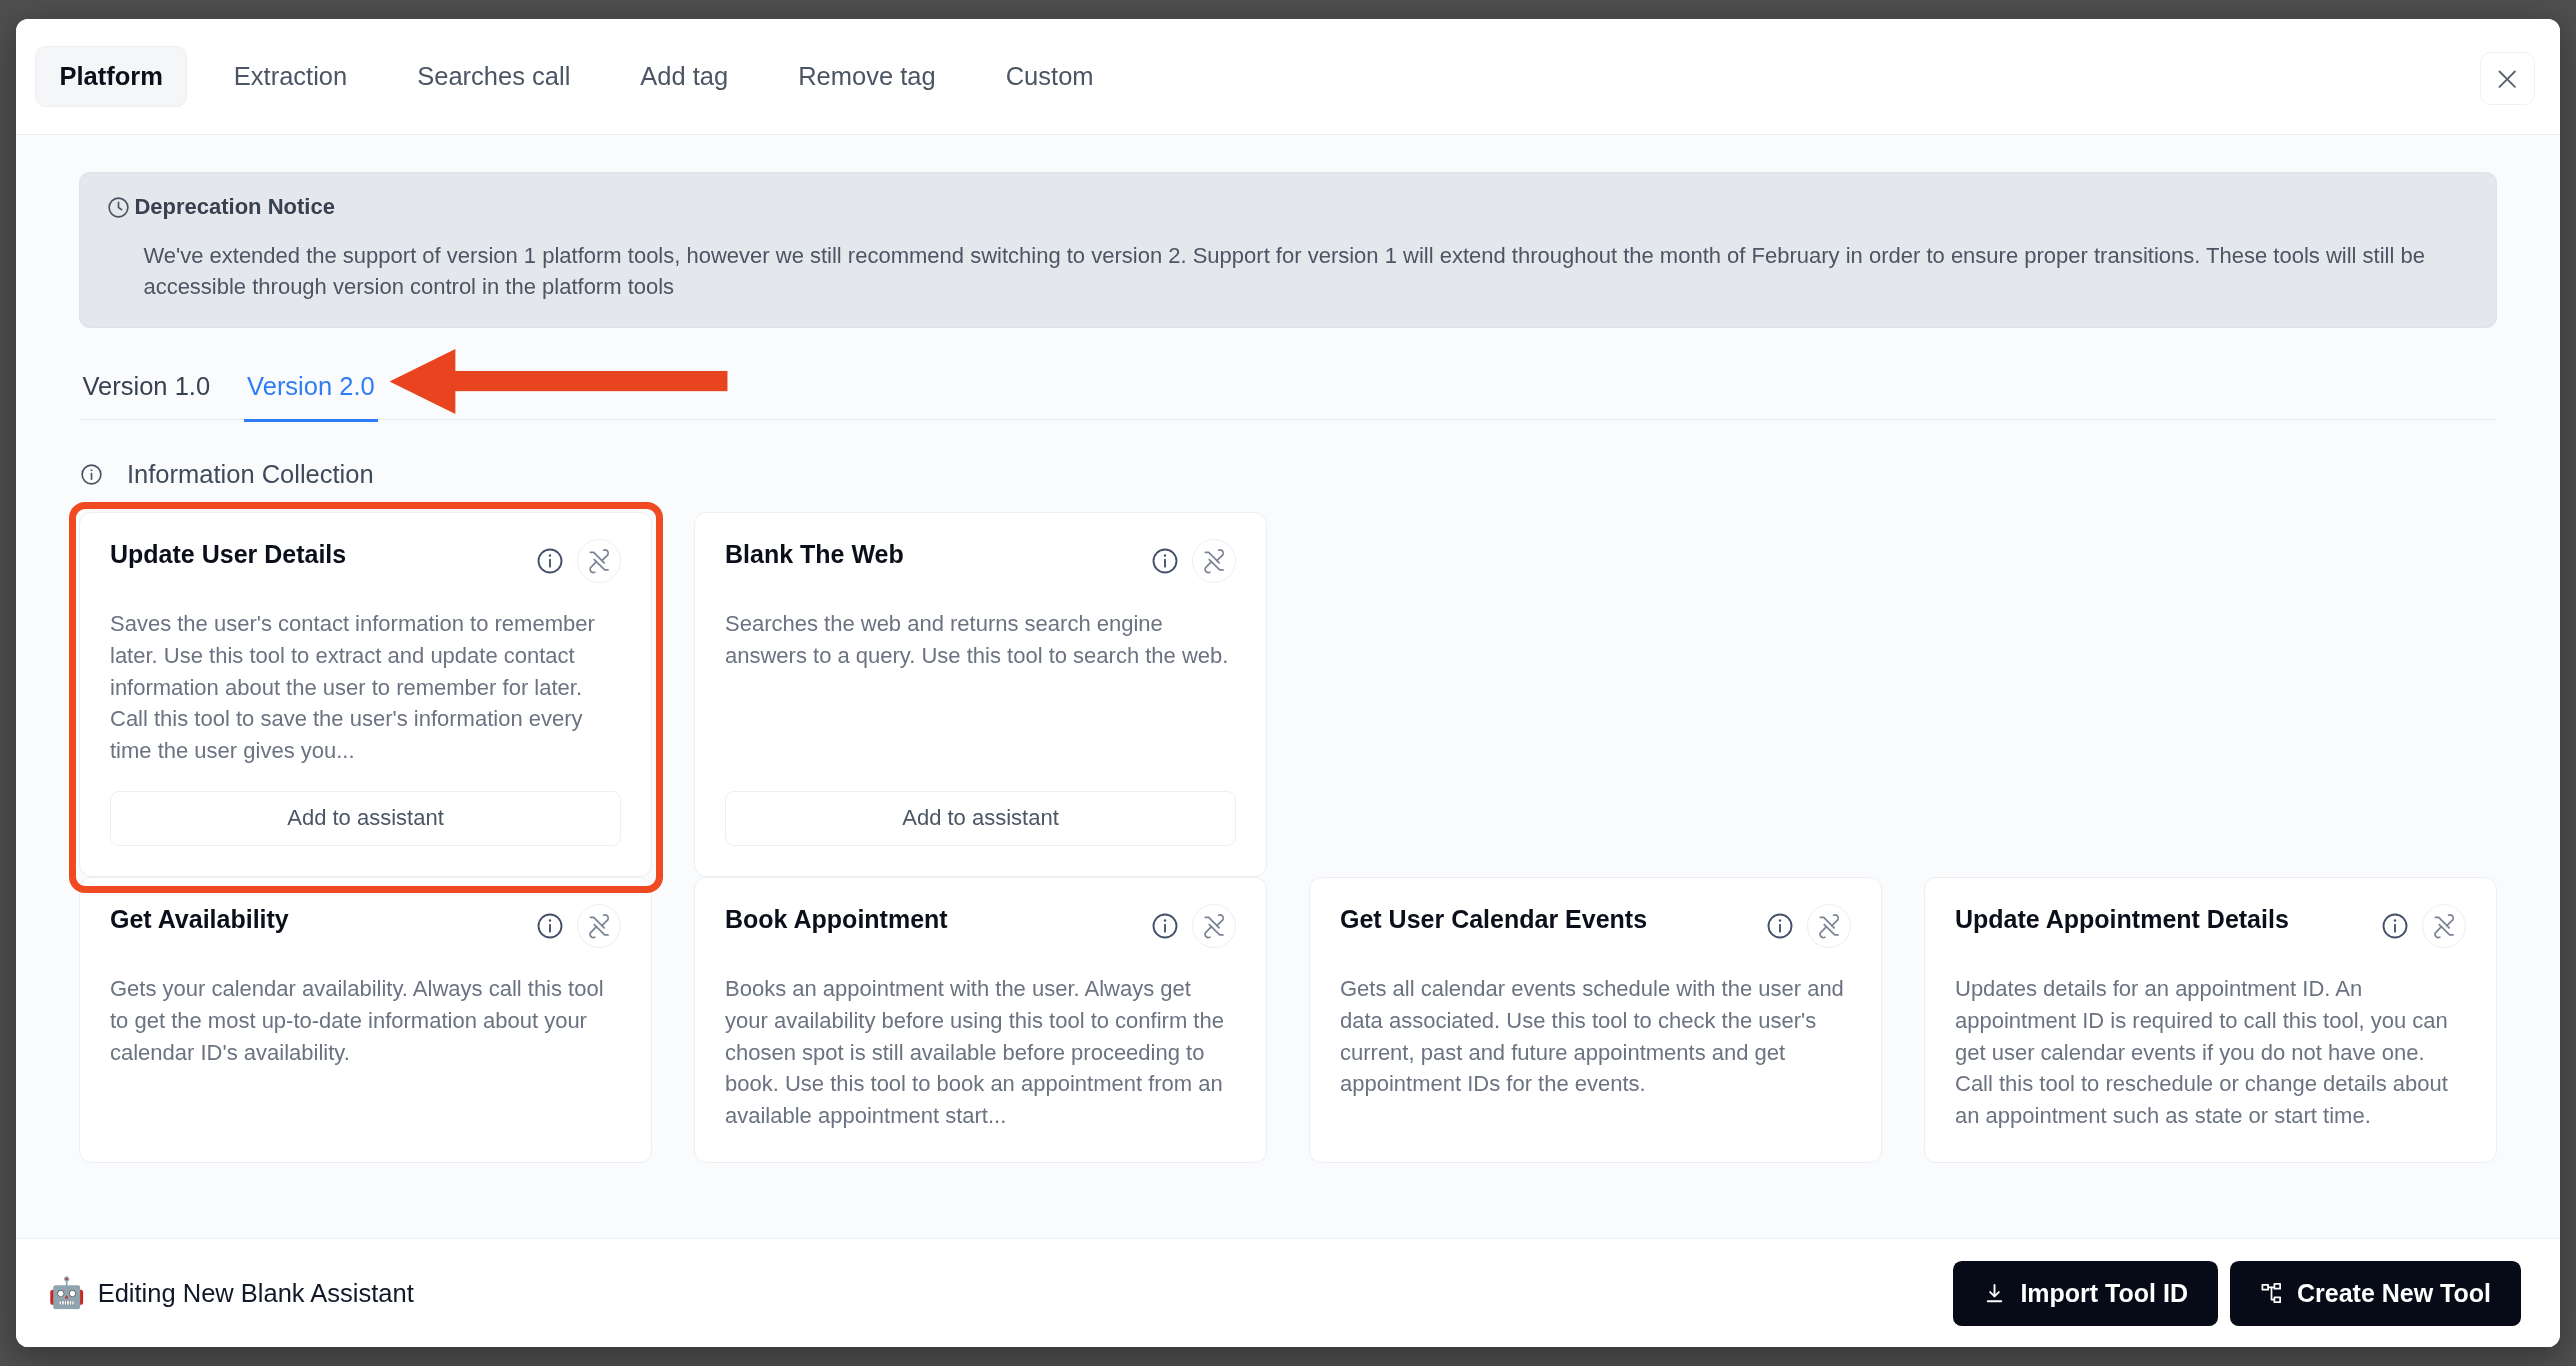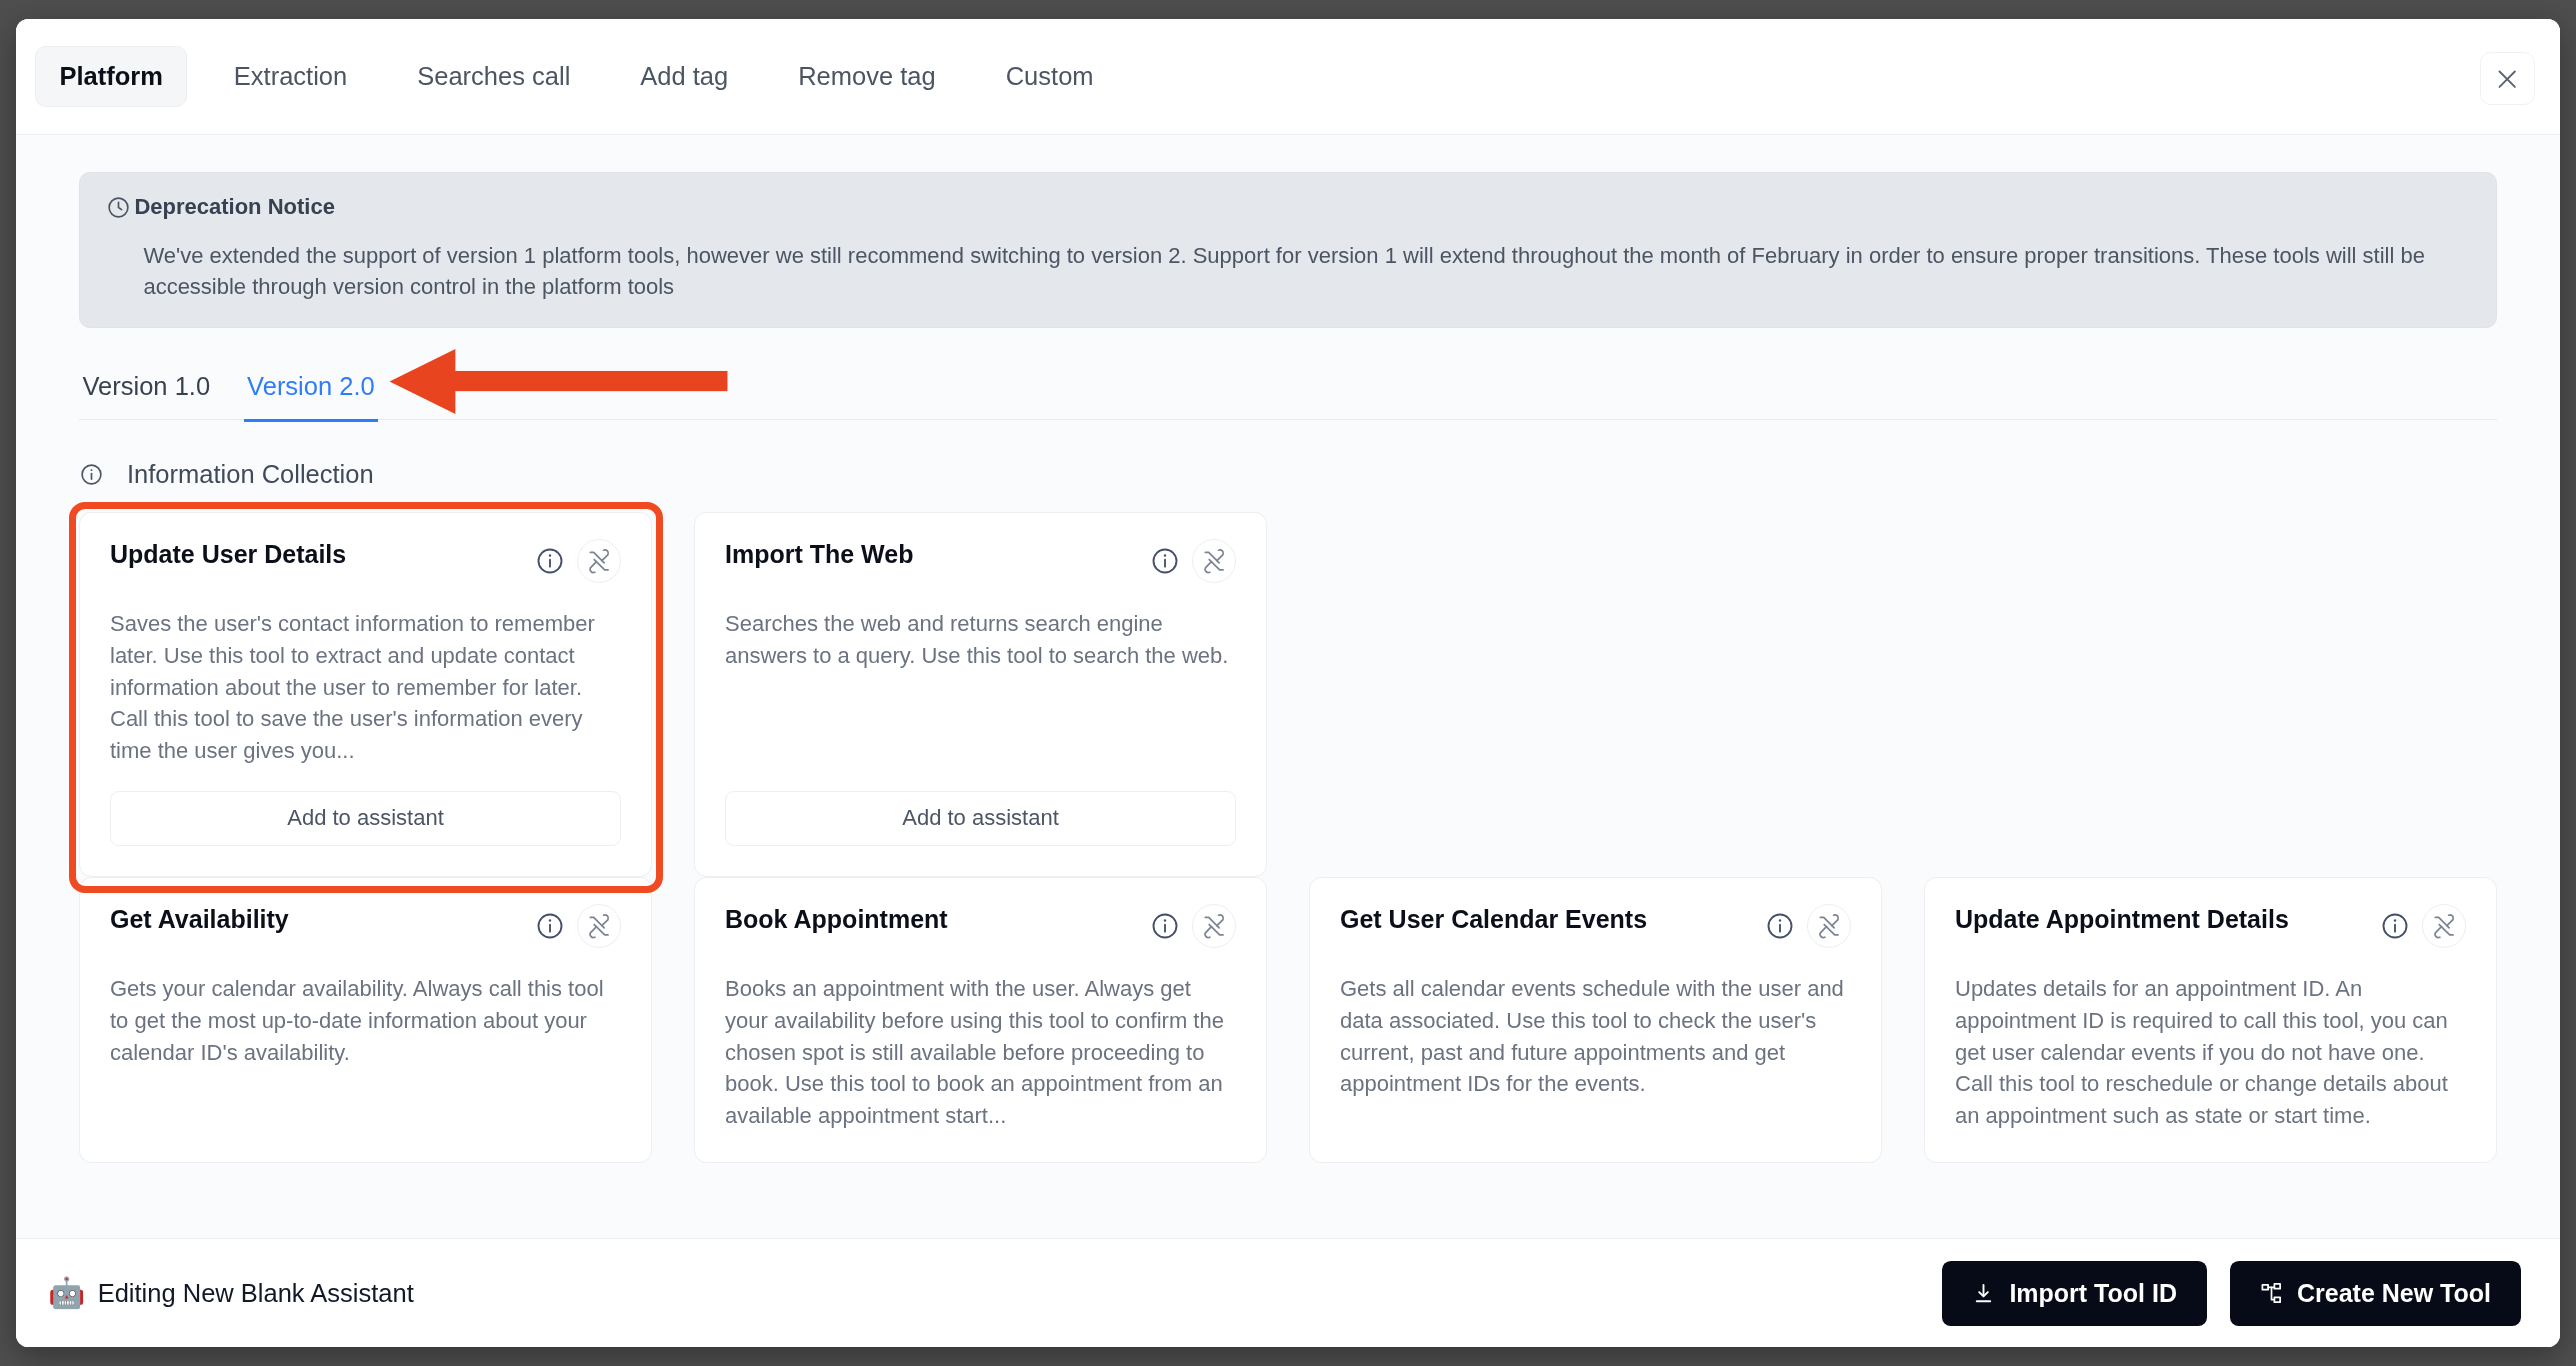--- a/index.html
+++ b/index.html
@@ -181,21 +181,21 @@
     background: #ffffff;
     border-top: 1.8px solid #eceef1;
     display: flex; align-items: center; justify-content: space-between;
     padding: 0 39px 0 32px;
   }
   .editing {
     display: flex; align-items: center; gap: 12.3px;
     font-size: 25.5px; color: #111827;
   }
   .robot { font-size: 30px; line-height: 1; }
-  .footer-actions { display: flex; gap: 23px; padding-left: 44px; }
+  .footer-actions { display: flex; gap: 12px; padding-left: 44px; }
   .fbtn {
     background: #070b18;
     color: #ffffff;
     border: none;
     border-radius: 8.8px;
     height: 65px;
     padding: 0 30px;
     font-size: 25px;
     font-weight: 700;
     font-family: "Liberation Sans", sans-serif;
@@ -278,21 +278,21 @@
               </svg>
             </div>
           </div>
         </div>
         <div class="card-desc">Saves the user's contact information to remember later. Use this tool to extract and update contact information about the user to remember for later. Call this tool to save the user's information every time the user gives you...</div>
         <button class="add-btn">Add to assistant</button>
       </div>
 
       <div class="card" style="min-height:264px">
         <div class="card-head">
-          <div class="card-title">Import The Web</div>
+          <div class="card-title">Blank The Web</div>
           <div class="card-icons">
             <svg class="icon-plain" viewBox="0 0 24 24" fill="none" stroke="#44506a" stroke-width="1.5">
               <circle cx="12" cy="12" r="9.2"></circle>
                 <line x1="12" y1="11" x2="12" y2="16.5" stroke-linecap="round"></line>
                 <circle cx="12" cy="7.6" r="0.95" fill="#44506a" stroke="none"></circle>
             </svg>
             <div class="icon-circ">
               <svg width="26.4" height="26.4" viewBox="0 0 24 24" fill="none" stroke="#7b8494" stroke-width="1.6" stroke-linecap="round" stroke-linejoin="round">
                 <path d="M4 4l3 0 9.5 9.5"></path>
                   <path d="M14.5 11.5 20 6a3 3 0 0 0-4-4"></path>

